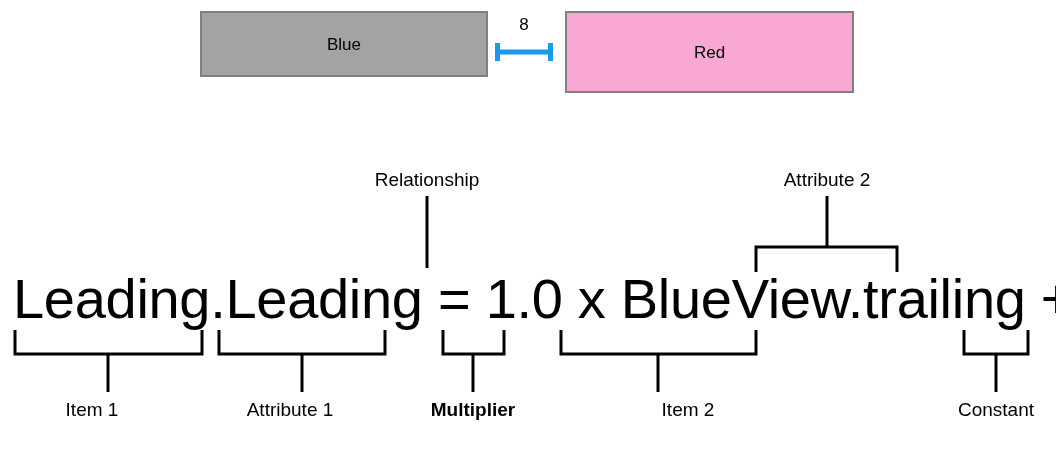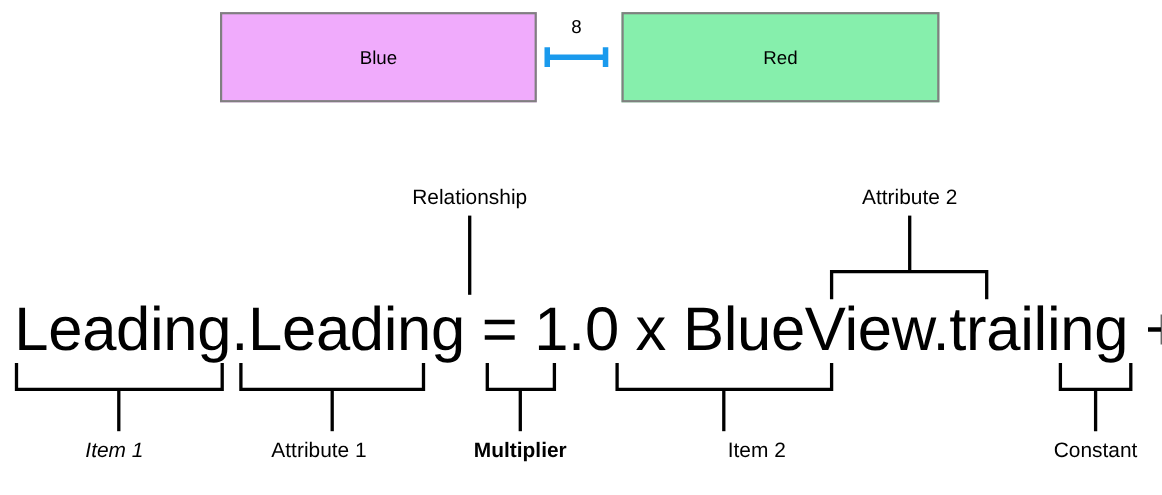--- a/index.html
+++ b/index.html
@@ -30,29 +30,29 @@
     align-items: center;
     justify-content: center;
     font-size: 17px;
     line-height: 1;
     color: #000000;
   }
   #blue-view {
     left: 200px;
     top: 11px;
     width: 288px;
-    height: 82px;
-    background: #f0abfc;
+    height: 66px;
+    background: #a3a3a3;
   }
   #red-view {
     left: 565px;
     top: 11px;
     width: 289px;
     height: 82px;
-    background: #86efac;
+    background: #f9a8d4;
   }
 
   
   #spacing-indicator {
     position: absolute;
     left: 494px;
     top: 16px;
     width: 60px;
     height: 50px;
   }
@@ -151,21 +151,21 @@
       <line x1="996" y1="354" x2="996" y2="392"></line>
     </g>
   </svg>
 
   <div class="callout-label" style="left:427px; top:170px;">Relationship</div>
 
   <div class="callout-label" style="left:827px; top:170px;">Attribute 2</div>
 
   <div id="equation"><span>Leading</span><span>.</span><span>Leading</span><span> = </span><span>1.0</span><span> x </span><span>BlueView</span><span>.</span><span>trailing</span><span> + </span></div>
 
-  <div class="callout-label" style="left:104px; top:400px;font-style:italic;">Item 1</div>
+  <div class="callout-label" style="left:92px; top:400px;">Item 1</div>
 
   <div class="callout-label" style="left:290px; top:400px;">Attribute 1</div>
 
   <div class="callout-label" style="left:473px; top:400px;font-weight:bold;">Multiplier</div>
 
   <div class="callout-label" style="left:658px; top:400px;margin-left:30px;">Item 2</div>
 
   <div class="callout-label" style="left:996px; top:400px;">Constant</div>
 
 </div>

